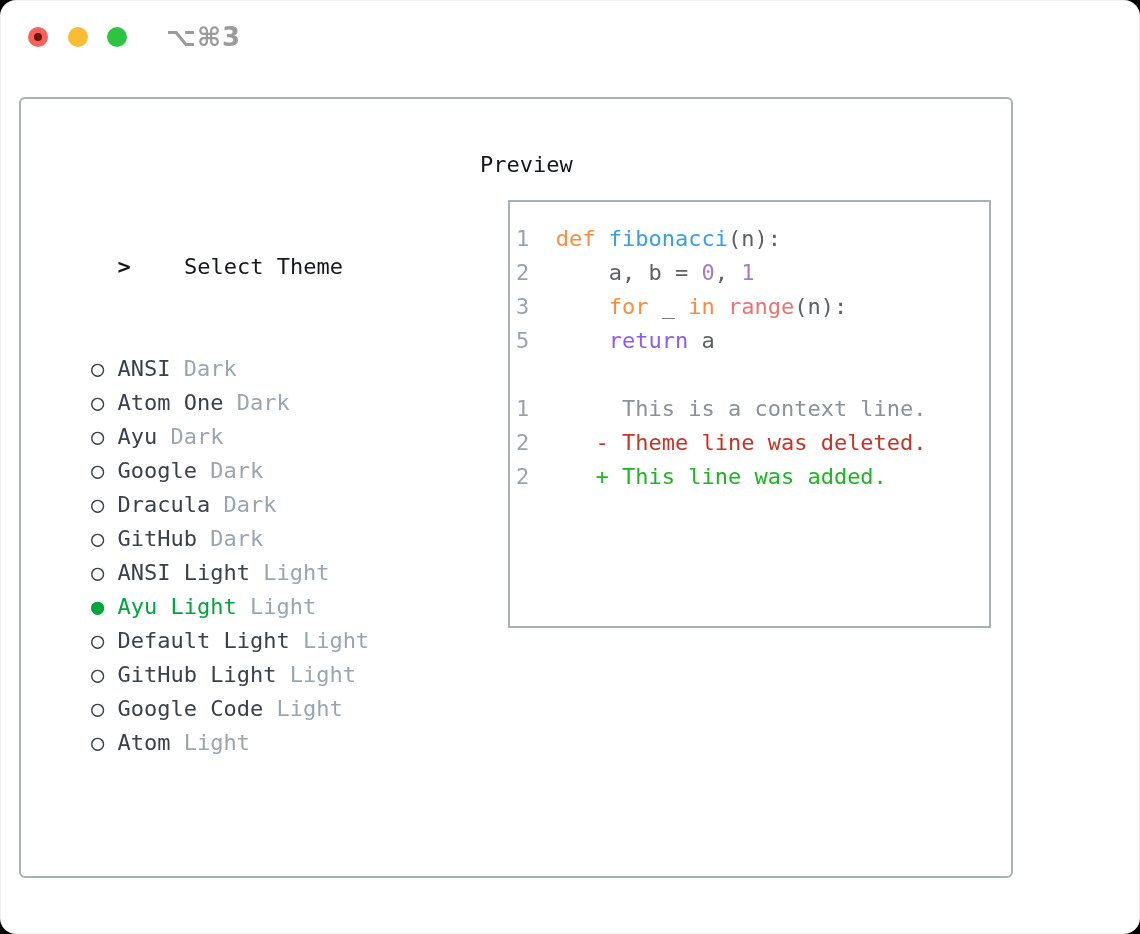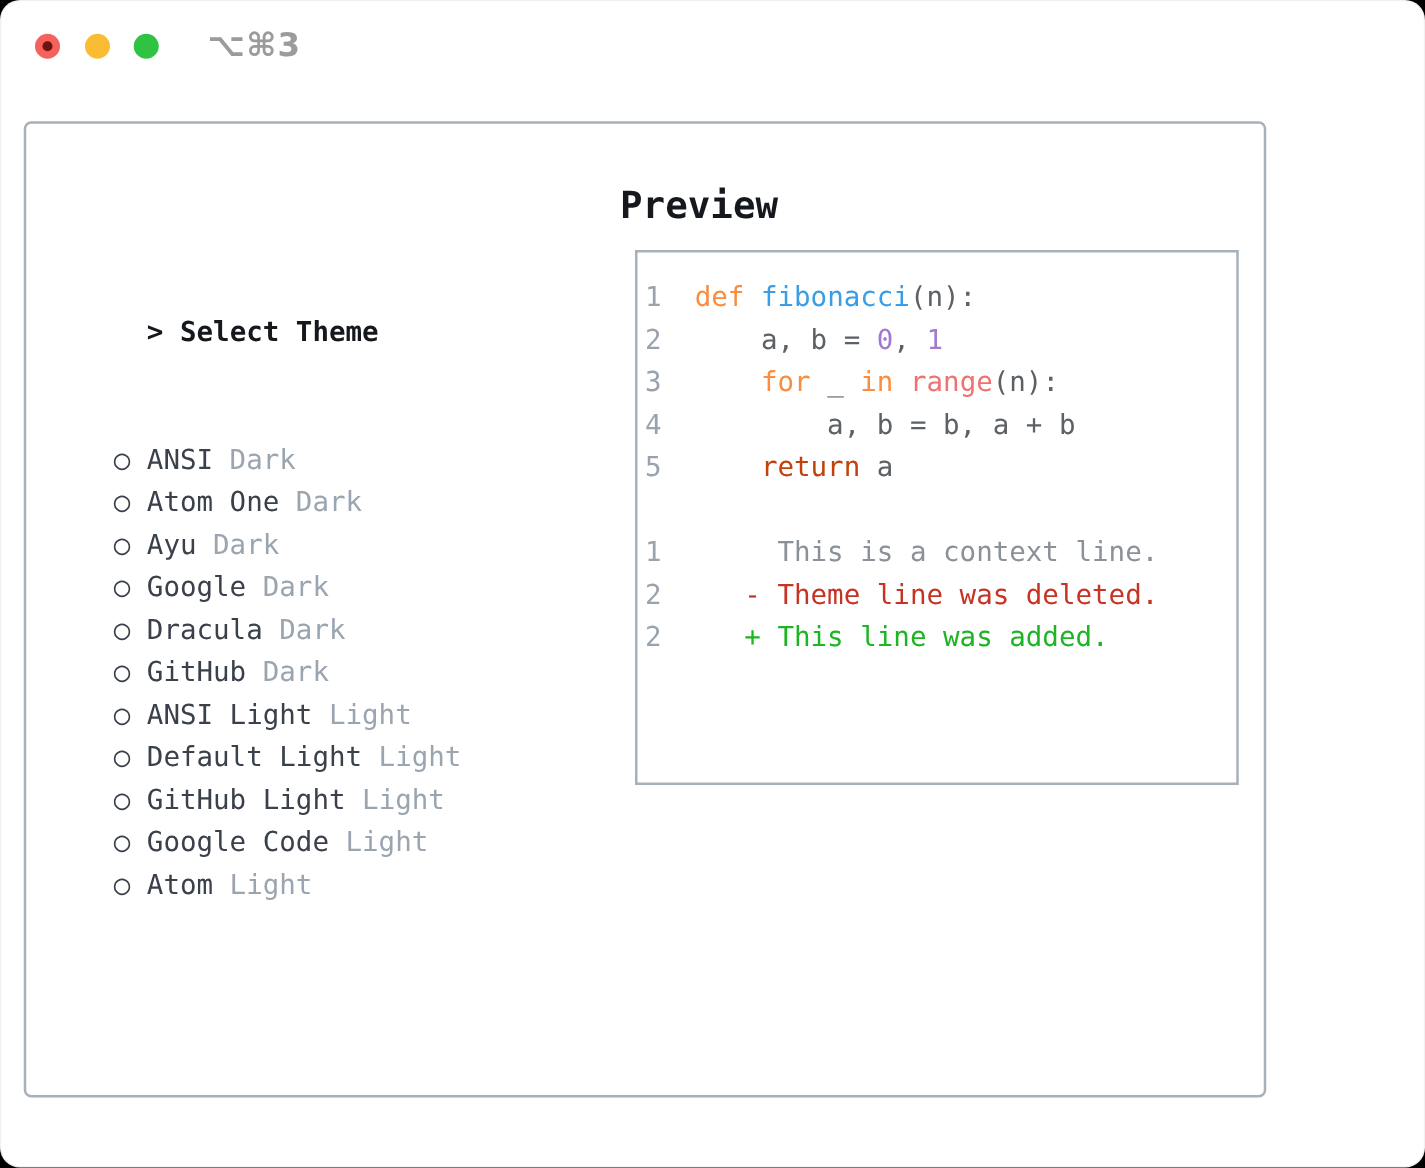--- a/index.html
+++ b/index.html
@@ -32,28 +32,28 @@
     border:2px solid var(--c-border);border-radius:6px;background:#fff;
   }
   
   .left-col{
     position:absolute;left:38px;top:148px;width:450px;
     font-size:22px;line-height:34px;color:var(--c-text);white-space:pre;
   }
   .row{height:34px;}
   .marker{display:inline-block;width:2ch;color:var(--c-text);}
   .row.header .marker{color:var(--c-header);font-weight:bold;}
-  .row.header .label{color:var(--c-header);font-weight:bold;}
+  .row.header .label{color:var(--c-header);font-weight:normal;margin-left:40px;}
   .variant{color:var(--c-muted);margin-left:1ch;}
   .row.selected .marker,.row.selected .label{color:var(--c-select-green);}
   .spacer{height:34px;}
   
   .preview-label{
-    position:absolute;left:496px;top:148px;height:34px;line-height:34px;
-    font-size:30px;font-weight:bold;color:var(--c-header);
+    position:absolute;left:480px;top:148px;height:34px;line-height:34px;
+    font-size:22px;font-weight:normal;color:var(--c-header);
   }
   .preview-box{
     position:absolute;left:508px;top:200px;width:473px;height:404px;
     border:2px solid var(--c-border);background:#fff;
     padding:20px 0 0 6px;box-sizing:content-box;overflow:hidden;
   }
   .cl{height:34px;line-height:34px;font-size:22px;white-space:pre;}
   .ln{display:inline-block;width:3ch;color:var(--c-code-ln);}
 </style>
 </head>
@@ -83,20 +83,22 @@
   </div><div class="row option">
     <span class="marker">○</span><span class="label">Ayu</span><span class="variant">Dark</span>
   </div><div class="row option">
     <span class="marker">○</span><span class="label">Google</span><span class="variant">Dark</span>
   </div><div class="row option">
     <span class="marker">○</span><span class="label">Dracula</span><span class="variant">Dark</span>
   </div><div class="row option">
     <span class="marker">○</span><span class="label">GitHub</span><span class="variant">Dark</span>
   </div><div class="row option">
     <span class="marker">○</span><span class="label">ANSI Light</span><span class="variant">Light</span>
+  </div><div class="row option selected">
+    <span class="marker">●</span><span class="label">Ayu Light</span><span class="variant">Light</span>
   </div><div class="row option">
     <span class="marker">○</span><span class="label">Default Light</span><span class="variant">Light</span>
   </div><div class="row option">
     <span class="marker">○</span><span class="label">GitHub Light</span><span class="variant">Light</span>
   </div><div class="row option">
     <span class="marker">○</span><span class="label">Google Code</span><span class="variant">Light</span>
   </div><div class="row option">
     <span class="marker">○</span><span class="label">Atom</span><span class="variant">Light</span>
   </div></div>
     <div class="spacer"></div>
@@ -107,21 +109,20 @@
     
     
   </div>
 
   <div class="preview-label">Preview</div>
 
   <div class="preview-box" id="preview-box">
       <div class="cl"><span class="ln">1</span><span style="color: rgb(250, 141, 62);">def</span><span style="color: rgb(92, 97, 102);"> </span><span style="color: rgb(57, 158, 230);">fibonacci</span><span style="color: rgb(92, 97, 102);">(n):</span></div>
       <div class="cl"><span class="ln">2</span><span style="color: rgb(92, 97, 102);">    a, b = </span><span style="color: rgb(163, 122, 204);">0</span><span style="color: rgb(92, 97, 102);">, </span><span style="color: rgb(163, 122, 204);">1</span></div>
       <div class="cl"><span class="ln">3</span><span style="color: rgb(92, 97, 102);">    </span><span style="color: rgb(250, 141, 62);">for</span><span style="color: rgb(92, 97, 102);"> _ </span><span style="color: rgb(250, 141, 62);">in</span><span style="color: rgb(92, 97, 102);"> </span><span style="color: rgb(240, 113, 113);">range</span><span style="color: rgb(92, 97, 102);">(n):</span></div>
-      <div class="cl"><span class="ln">4</span><span style="color: rgb(92, 97, 102);">        a, b = b, a + b</span></div>
-      <div class="cl"><span class="ln">5</span><span style="color: rgb(92, 97, 102);">    </span><span style="color: #c2410c;">return</span><span style="color: rgb(92, 97, 102);"> a</span></div>
+      <div class="cl"><span class="ln">5</span><span style="color: rgb(92, 97, 102);">    </span><span style="color: #8b5cf6;">return</span><span style="color: rgb(92, 97, 102);"> a</span></div>
       <div class="cl"><span class="ln"></span></div>
       <div class="cl"><span class="ln">1</span><span style="color: rgb(138, 145, 153); text-align: center;">     This is a context line.</span></div>
       <div class="cl"><span class="ln">2</span><span style="color: rgb(198, 52, 37);">   - Theme line was deleted.</span></div>
       <div class="cl"><span class="ln">2</span><span style="color: rgb(29, 181, 35);">   + This line was added.</span></div>
     </div>
 
 </div>
 
 </body></html>

